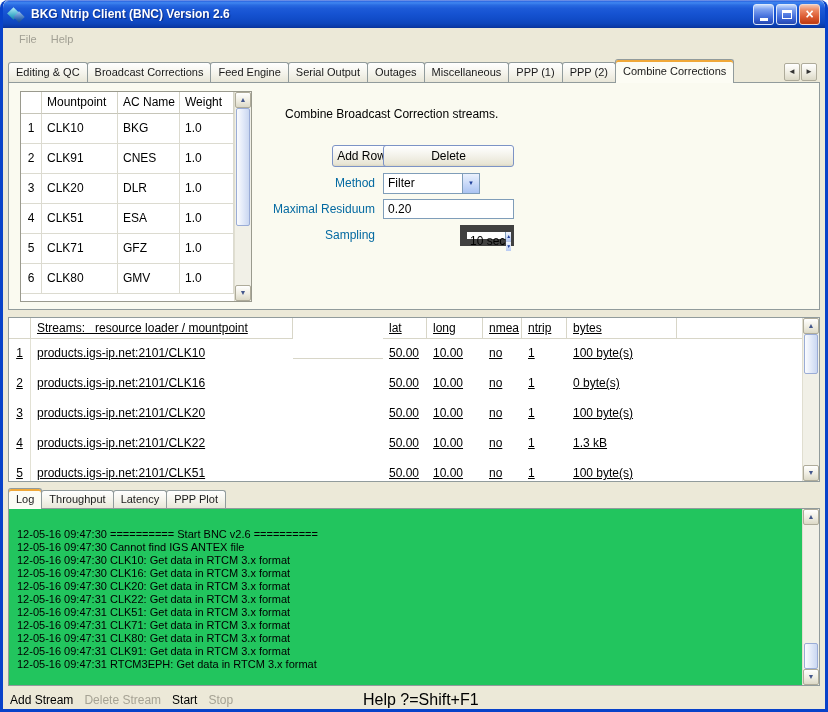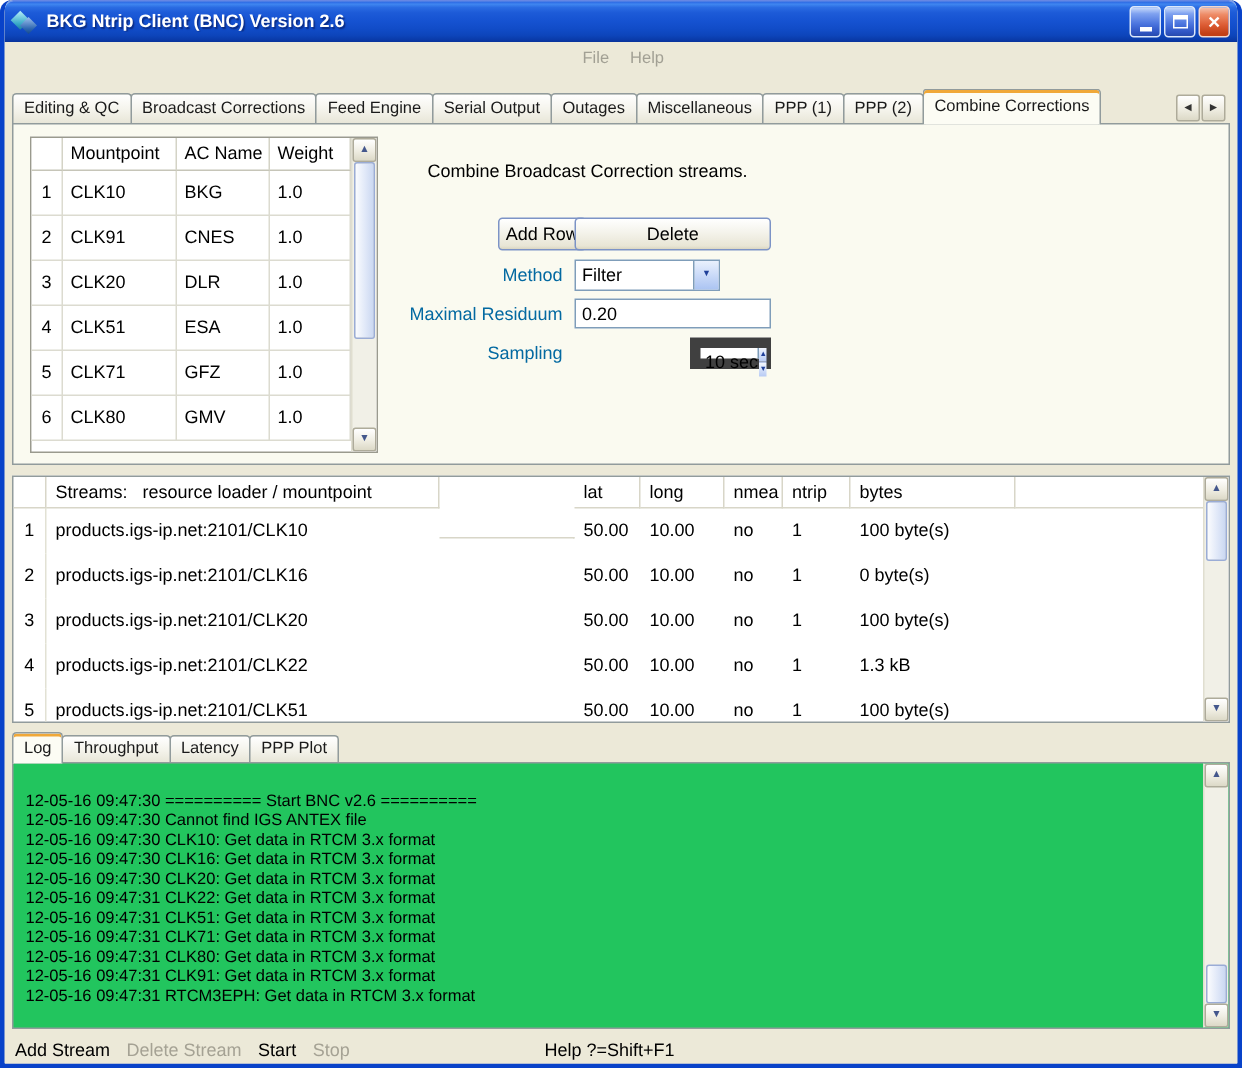--- a/index.html
+++ b/index.html
@@ -31,21 +31,21 @@
   .winbtns { display:flex; gap:2px; }
   .winbtn { width:21px; height:21px; border-radius:3px; border:1px solid #DCE8FB;
     display:flex; align-items:center; justify-content:center; color:#fff;
     background:linear-gradient(180deg,#C9DBFB 0%,#7FA2F0 22%,#4A74DE 58%,#2F55C4 86%,#274AAE 100%); }
   .winbtn.close { background:linear-gradient(180deg,#F5C4B0 0%,#EE8B66 25%,#DC5B33 62%,#C23F16 92%);
     border-color:#F3D8CE; font-size:14px; font-weight:bold; line-height:18px; }
   .glyph-min { width:8px; height:3px; background:#fff; align-self:flex-end; margin-bottom:3px; }
   .glyph-max { width:10px; height:9px; border:1px solid #fff; border-top-width:3px; }
 
   
-  .menubar { height:21px; display:flex; align-items:center; padding-left:3px;justify-content:center; }
+  .menubar { height:21px; display:flex; align-items:center; padding-left:9px; }
   .menu-item { font-size:11px; color:#A2A094; padding:2px 7px; }
 
   .content { padding:0 5px; }
 
   
   .tabrow { position:relative; margin-top:9px; height:24px; display:flex; align-items:flex-end; }
   .tab { height:20px; line-height:19px; padding:0 7px; font-size:11px; white-space:nowrap;
     background:linear-gradient(180deg,#FFFFFF 0%,#F4F3EB 55%,#E8E6D8 100%);
     border:1px solid #919B9C; border-bottom:none; border-radius:3px 3px 0 0;
     margin-right:-1px; color:#1A1A1A; position:relative; }
@@ -93,21 +93,21 @@
     border:7px solid #404040; background:#fff; display:flex; }
   .spin-val { flex:1; font-size:12px; line-height:19px; padding-left:3px; white-space:nowrap; }
   .spin-btns { width:15px; display:flex; flex-direction:column; border-left:1px solid #7F9DB9; }
   .spin-up,.spin-down { flex:1; font-size:5px; line-height:9px; text-align:center; color:#20409A;
     background:linear-gradient(180deg,#F2F6FE,#D4E0F9 50%,#B8CBF4); }
   .spin-down { border-top:1px solid #B8C6E8; }
 
   
   .streams { position:relative; margin-top:7px; height:165px; border:1px solid #919B9C;
     background:#fff; overflow:hidden; }
-  .srow { display:flex; width:807px; height:30px; line-height:29px; font-size:12px; }
+  .srow { display:flex; width:807px; height:30px; line-height:29px; font-size:12px;text-decoration:underline; }
   .srow.shead { height:21px; line-height:20px; }
   .s-c { padding-left:6px; overflow:hidden; white-space:pre; }
   .shead .s-c { border-right:1px solid #D8D6C8; border-bottom:1px solid #D8D6C8; }
   .shead .s-fill { border-right:none; }
   .s-num { width:22px; padding-left:0; text-align:center; border-right:1px solid #E2E1D4; }
   .s-res { width:262px; } .s-dec { width:90px;margin-top:40px; } .s-lat { width:44px; } .s-long { width:56px; }
   .s-nmea { width:39px; } .s-ntrip { width:45px; } .s-bytes { width:110px; } .s-fill { flex:1; }
 
   
   .sb { position:absolute; top:0; right:0; bottom:0; width:17px; background:#F1F0E7;
@@ -129,21 +129,21 @@
   .bottom-tabrow .tab.active { height:21px; line-height:20px; }
   .logbox { position:relative; height:178px; border:1px solid #919B9C; background:#22c55e; overflow:hidden; }
   .log-lines { padding:19px 0 0 8px; }
   .log-line { font-size:11px; line-height:13px; white-space:pre; color:#000; }
 
   
   .statusbar { position:relative; height:27px; display:flex; align-items:center; padding-left:2px; }
   .status-actions { display:flex; gap:11px; }
   .status-action { font-size:12px; color:#000; white-space:nowrap; }
   .status-action.disabled { color:#A5A294; }
-  .status-help { position:absolute; left:355px; font-size:12px; color:#000; }
+  .status-help { position:absolute; left:355px; font-size:16px; color:#000; }
 </style>
 </head>
 <body>
 
 <div class="window">
 
   <div class="titlebar">
     <span class="app-icon">
         <i class="d1"></i>
         <i class="d2"></i>

